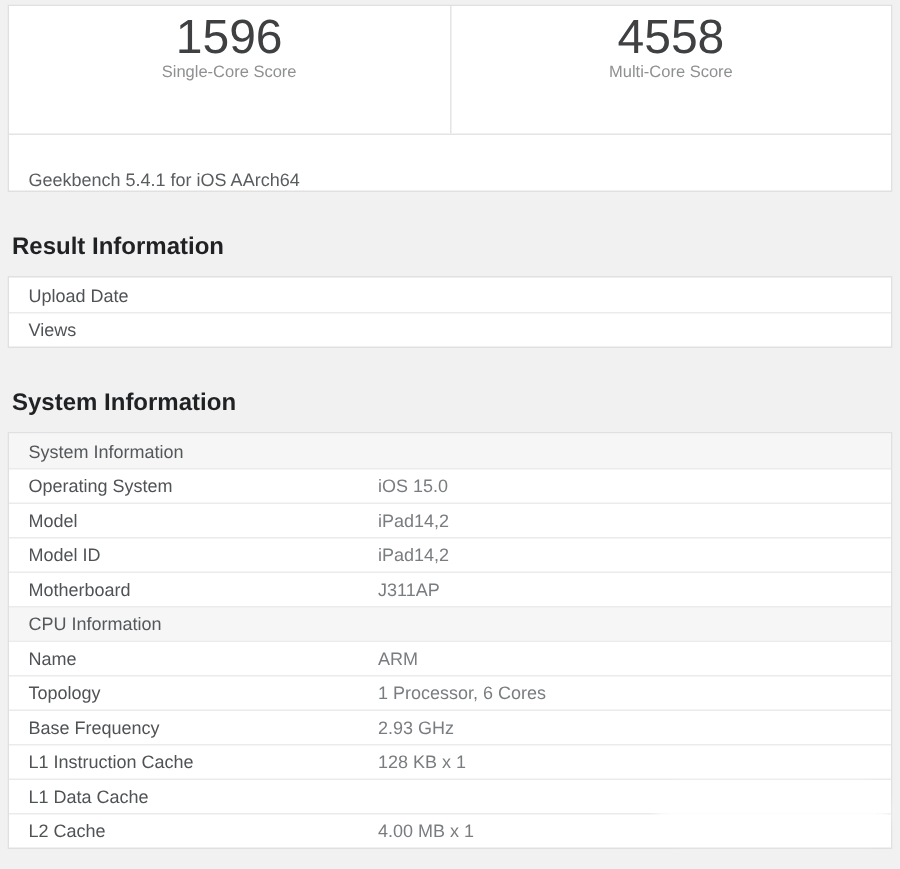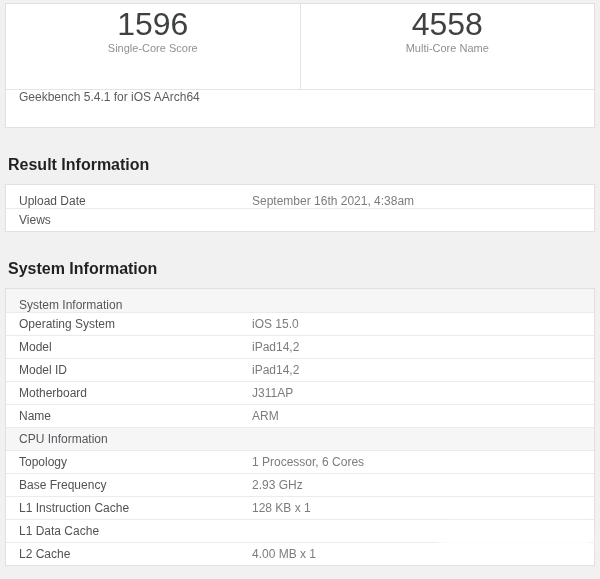--- a/index.html
+++ b/index.html
@@ -19,41 +19,41 @@
     flex: 1 1 0;
     display: flex; flex-direction: column;
     align-items: center; justify-content: flex-start;
     padding-top: 2px;
   }
   .score-cell.multi { border-left: 1px solid #e4e4e5; }
   .score-num { font-size: 32px; line-height: 36px; color: #3e4042; }
   .score-lbl { font-size: 11px; color: #8e9092; margin-top: 0; }
   .version-row {
     height: 37px;
-    display: flex; align-items: flex-start;
+    display: flex; align-items: flex-end;
     padding-left: 13px;
     font-size: 12px; color: #5a5d60;
   }
 
   
   .section-title {
     font-size: 16px; font-weight: bold; color: #1f2123;
     margin: 28px 0 10px 3px;
     line-height: 18px;
   }
 
   
   .info-table { background: #ffffff; border: 1px solid #e0e0e1; }
   .info-row {
     display: flex; align-items: center;
     height: 23px;
     border-top: 1px solid #ebebec;
     font-size: 12px;
   }
-  .info-row:first-child { border-top: none; align-items: flex-end; }
+  .info-row:first-child { border-top: none; }
   .info-row.subheader { background: #f6f6f7; }
   .row-label { width: 246px; padding-left: 13px; color: #505356; flex: 0 0 auto; }
   .row-value { flex: 1 1 0; color: #7a7d80; }
   .info-row.subheader .row-label { width: auto; color: #55585b; }
 
   
   .artifact-patch {
     position: absolute;
     left: 445px; top: 530px; width: 140px; height: 24px;
     background: rgba(255,255,255,0.85);
@@ -68,33 +68,32 @@
 <div class="wrap">
 
   <div class="score-card">
     <div class="scores">
       <div class="score-cell">
         <div class="score-num">1596</div>
         <div class="score-lbl">Single-Core Score</div>
       </div>
       <div class="score-cell multi">
         <div class="score-num">4558</div>
-        <div class="score-lbl">Multi-Core Name</div>
+        <div class="score-lbl">Multi-Core Score</div>
       </div>
     </div>
     <div class="version-row">
       <span>Geekbench 5.4.1 for iOS AArch64</span>
     </div>
   </div>
 
   <h2 class="section-title">Result Information</h2>
   <div class="info-table">
       <div class="info-row">
     <span class="row-label">Upload Date</span>
-    <span class="row-value">September 16th 2021, 4:38am</span>
   </div>
       <div class="info-row">
     <span class="row-label">Views</span>
   </div>
     </div>
 
   <h2 class="section-title">System Information</h2>
   <div class="info-table">
       <div class="info-row subheader">
     <span class="row-label">System Information</span>
@@ -109,27 +108,27 @@
     <span class="row-value">iPad14,2</span>
   </div>
       <div class="info-row">
     <span class="row-label">Model ID</span>
     <span class="row-value">iPad14,2</span>
   </div>
       <div class="info-row">
     <span class="row-label">Motherboard</span>
     <span class="row-value">J311AP</span>
   </div>
+      <div class="info-row subheader">
+    <span class="row-label">CPU Information</span>
+    <span class="row-value"></span>
+  </div>
       <div class="info-row">
     <span class="row-label">Name</span>
     <span class="row-value">ARM</span>
-  </div>
-      <div class="info-row subheader">
-    <span class="row-label">CPU Information</span>
-    <span class="row-value"></span>
   </div>
       <div class="info-row">
     <span class="row-label">Topology</span>
     <span class="row-value">1 Processor, 6 Cores</span>
   </div>
       <div class="info-row">
     <span class="row-label">Base Frequency</span>
     <span class="row-value">2.93 GHz</span>
   </div>
       <div class="info-row">

